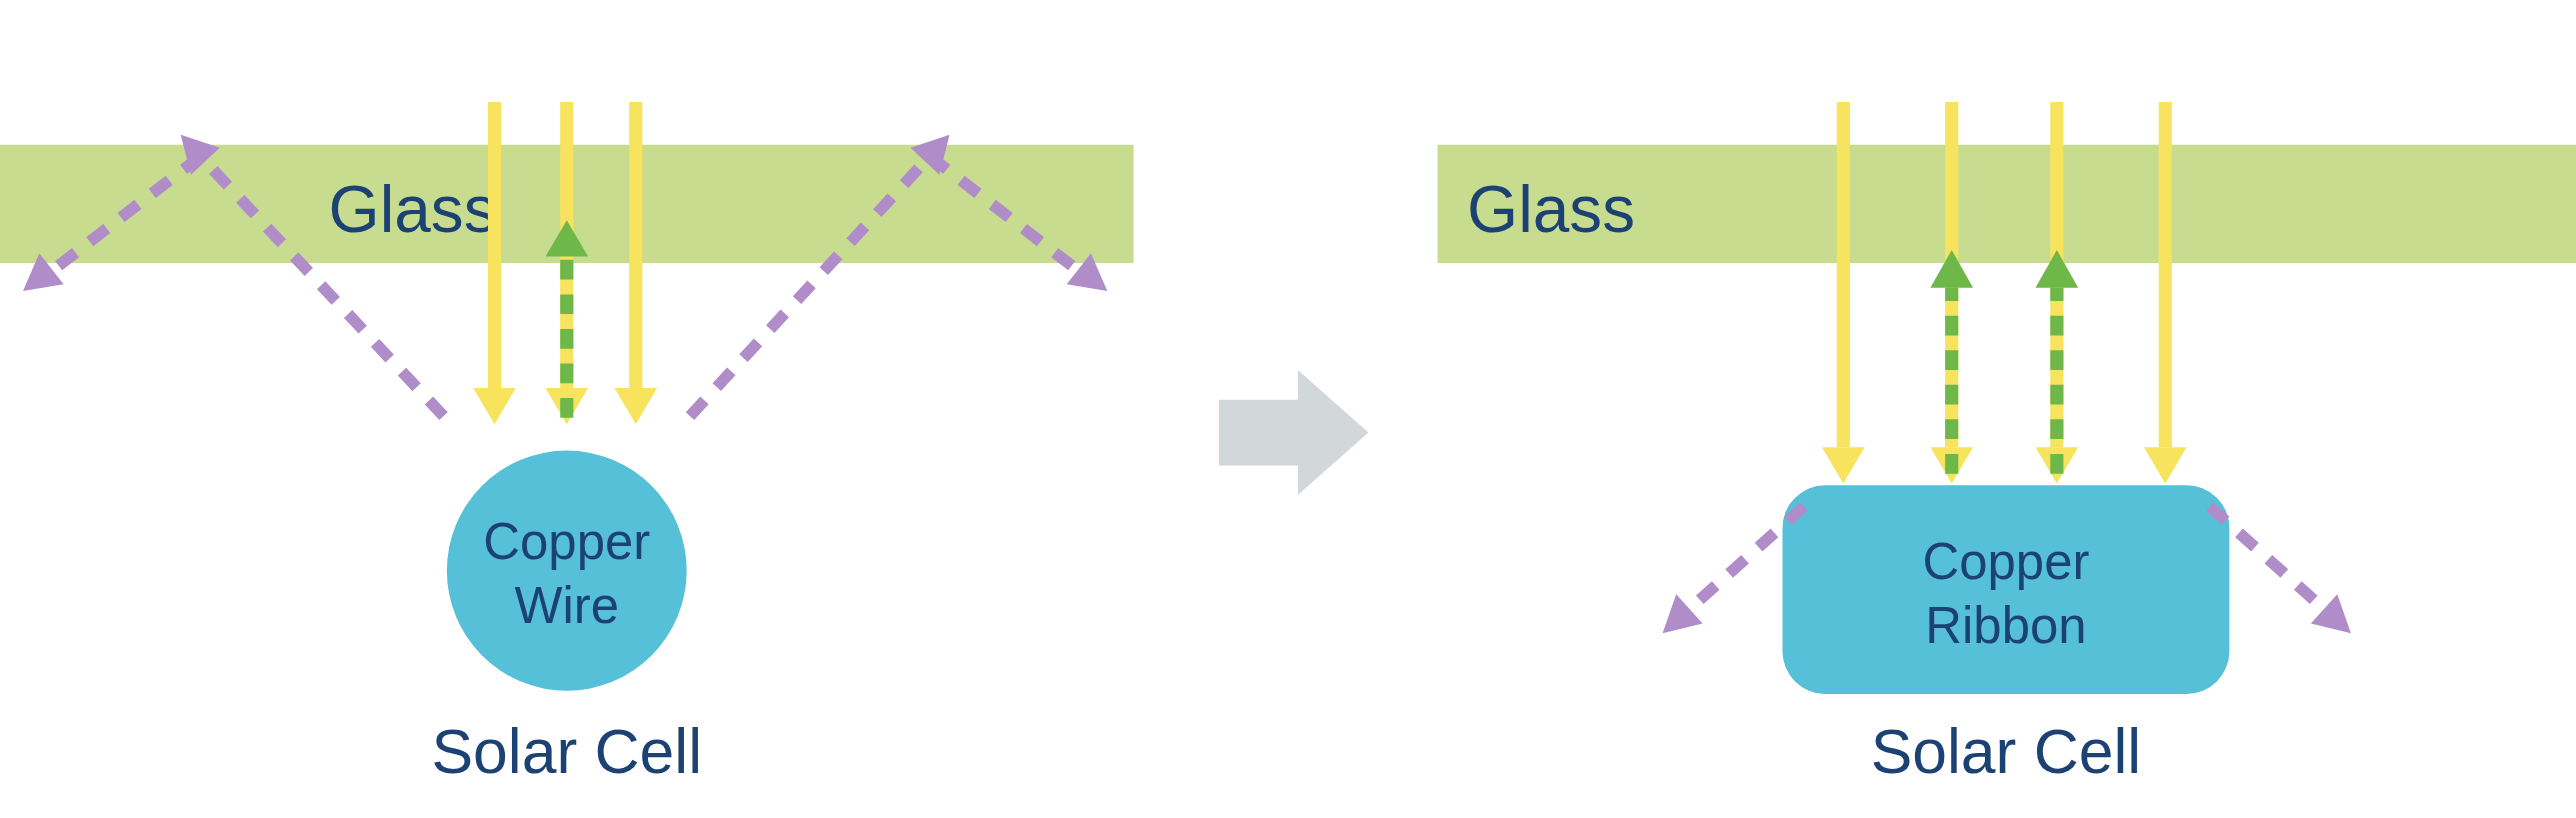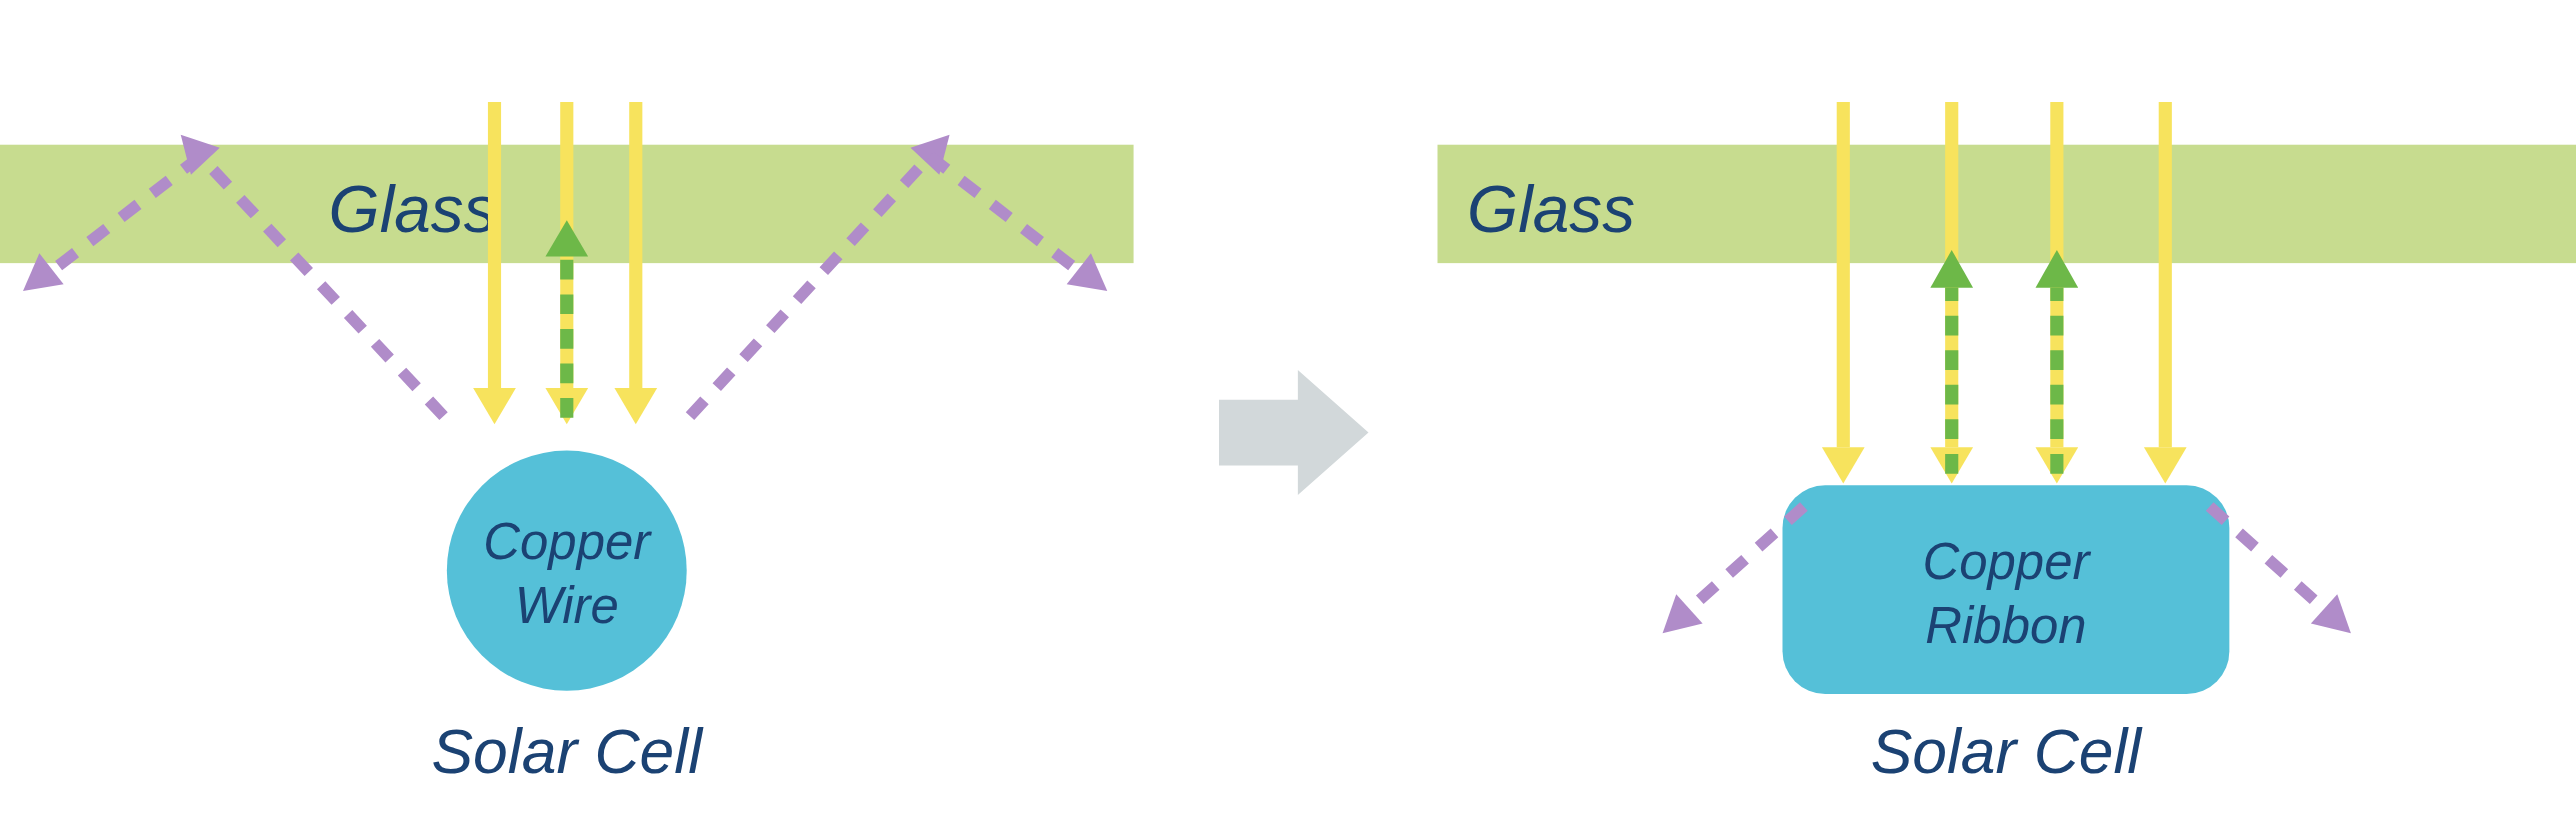--- a/index.html
+++ b/index.html
@@ -1,16 +1,16 @@
 <!DOCTYPE html>
 <html style="--c-glass: #c7dc8f; --c-incident: #f7e35d; --c-reflected: #6db848; --c-scattered: #b08cc9; --c-copper: #55c0d8; --c-text: #1b4273; --c-transition: #d2d8da; --c-background: #ffffff;font-size:10.3px"><head>
 <meta charset="utf-8">
 <style>
   html,body{margin:0;padding:0;background:#fff;}
-  #stage{width:2576px;height:819px;background:var(--c-background,#fff);overflow:hidden;font-style:italic;}
+  #stage{width:2576px;height:819px;background:var(--c-background,#fff);overflow:hidden;}
   svg{display:block;}
   text{fill:var(--c-text);font-family:"Liberation Sans","DejaVu Sans",sans-serif;}
   .glass-text{font-size:40px;}
   .comp-text{font-size:31px;text-anchor:middle;}
   .caption-text{font-size:38px;text-anchor:middle;}
   .fill-glass{fill:var(--c-glass);}
   .fill-yellow{fill:var(--c-incident);}
   .stroke-yellow{stroke:var(--c-incident);stroke-width:8;fill:none;}
   .fill-green{fill:var(--c-reflected);}
   .stroke-green{stroke:var(--c-reflected);stroke-width:8;fill:none;stroke-dasharray:12 9;}

